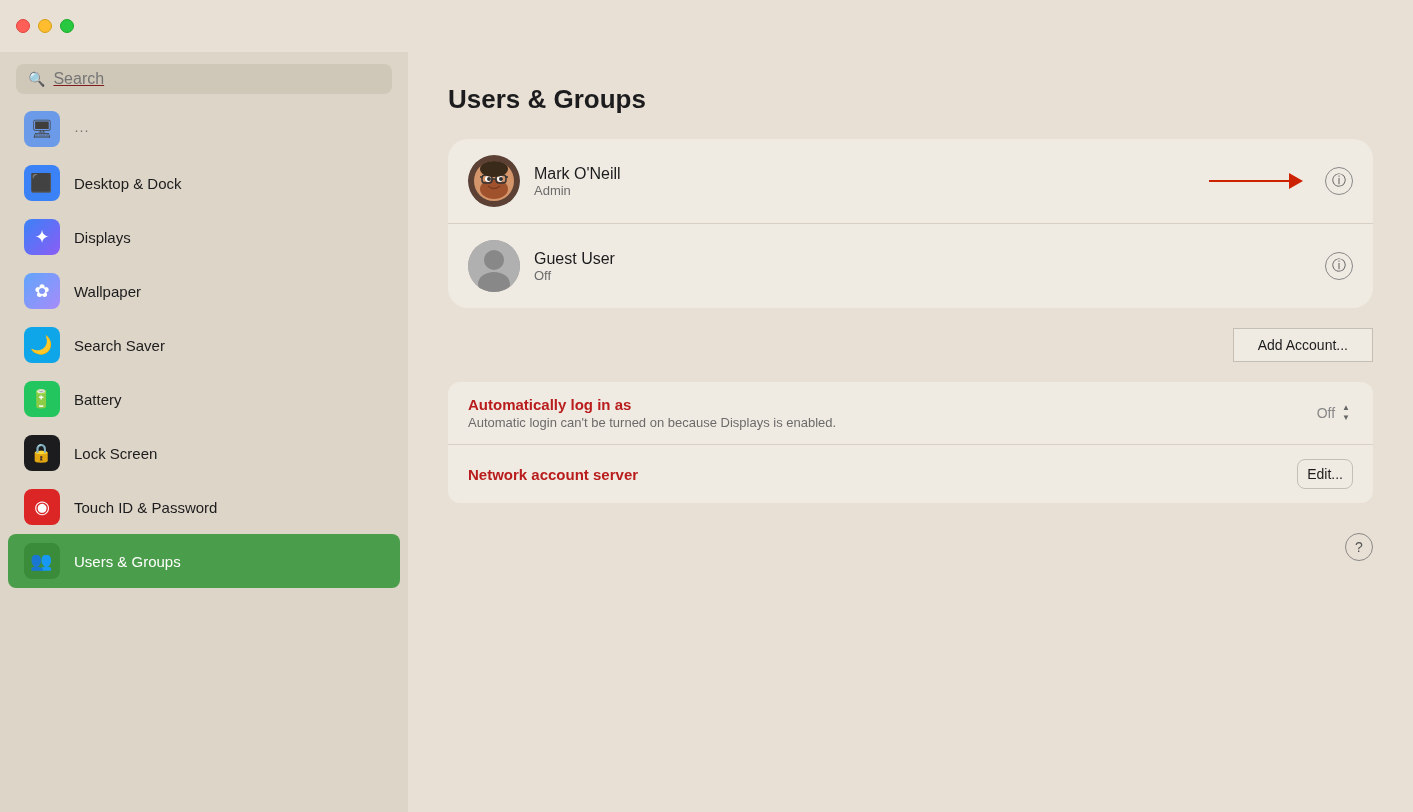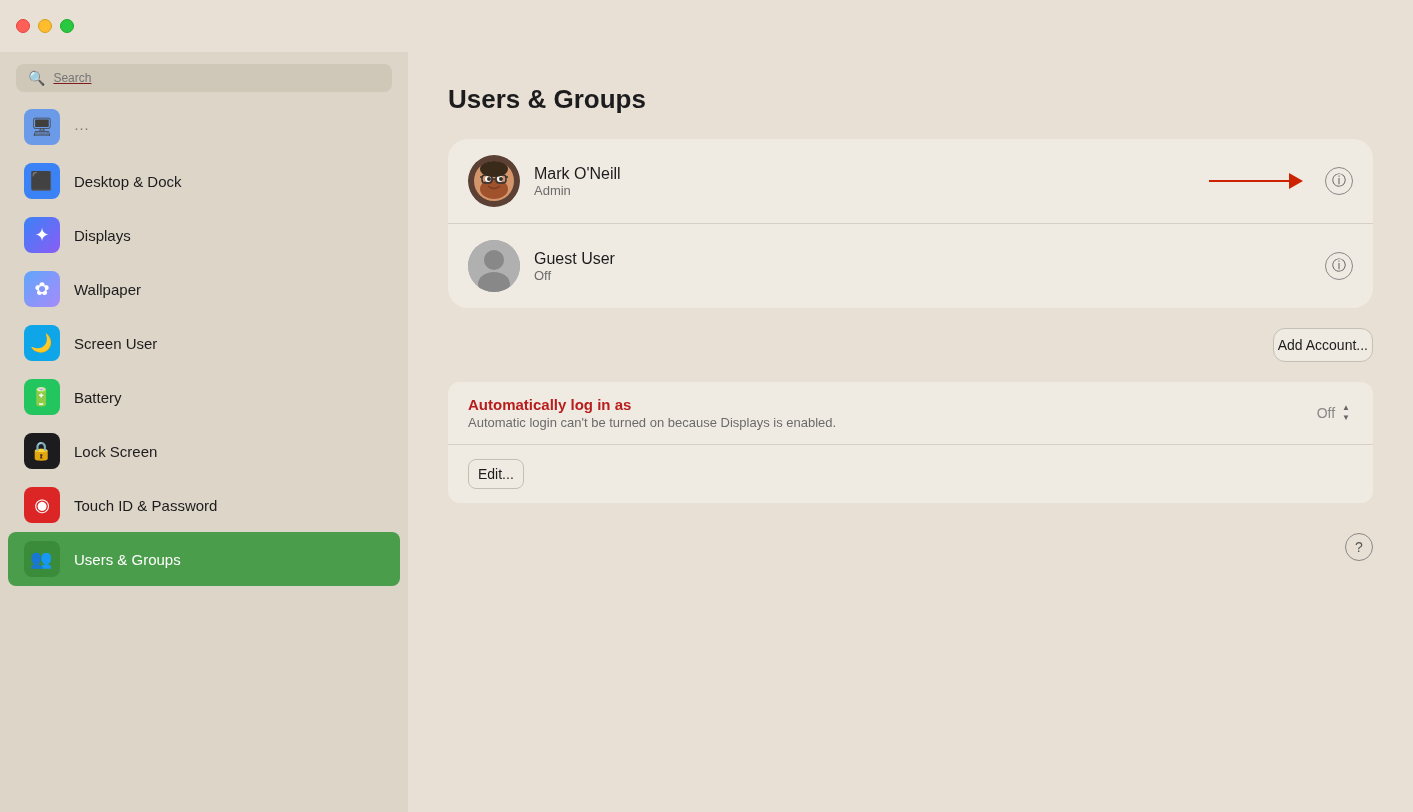--- a/index.html
+++ b/index.html
@@ -85,21 +85,21 @@
 
     .search-icon {
       color: #7a7268;
       font-size: 14px;
     }
 
     .search-input {
       background: transparent;
       border: none;
       outline: none;
-      font-size: 12px;
+      font-size: 16px;
       color: #7f1d1d;
       width: 100%;
       text-decoration: underline;
     }
 
     
     .sidebar-item {
       display: flex;
       align-items: center;
       gap: 14px;
@@ -247,22 +247,22 @@
     
     .add-account-container {
       display: flex;
       justify-content: flex-end;
       margin: 0 0 20px 0;
     }
 
     .add-account-btn {
       background: #f0ebe2;
       border: 1px solid #c5beb4;
-      border-radius: 12px;
-      padding: 8px 4px;
+      border-radius: 0;
+      padding: 8px 24px;
       font-size: 14px;
       color: #1c1c1e;
       cursor: pointer;
       font-family: inherit;
     }
 
     
     .settings-card {
       background: #f0ebe2;
       border-radius: 12px;
@@ -418,21 +418,21 @@
         <div class="icon-box" style="background: linear-gradient(135deg, #60a5fa, #a78bfa);">
           <span style="font-size:18px; color:white;">✿</span>
         </div>
         <span class="sidebar-label">Wallpaper</span>
       </div>
 
       <div class="sidebar-item">
         <div class="icon-box teal">
           <span style="font-size:18px; color:white;">🌙</span>
         </div>
-        <span class="sidebar-label">Screen User</span>
+        <span class="sidebar-label">Search Saver</span>
       </div>
 
       <div class="sidebar-item">
         <div class="icon-box green">
           <span style="font-size:18px; color:white;">🔋</span>
         </div>
         <span class="sidebar-label">Battery</span>
       </div>
 
       <div class="sidebar-item">
@@ -543,20 +543,21 @@
           <div class="settings-control">
             <span>Off</span>
             <div class="stepper">
               <button class="stepper-btn">▲</button>
               <button class="stepper-btn">▼</button>
             </div>
           </div>
         </div>
 
         <div class="settings-row">
+          <span class="settings-label">Network account server</span>
           <button class="edit-btn">Edit...</button>
         </div>
 
       </div>
 
       <div class="help-btn-container">
         <button class="help-btn">?</button>
       </div>
 
     </div>

